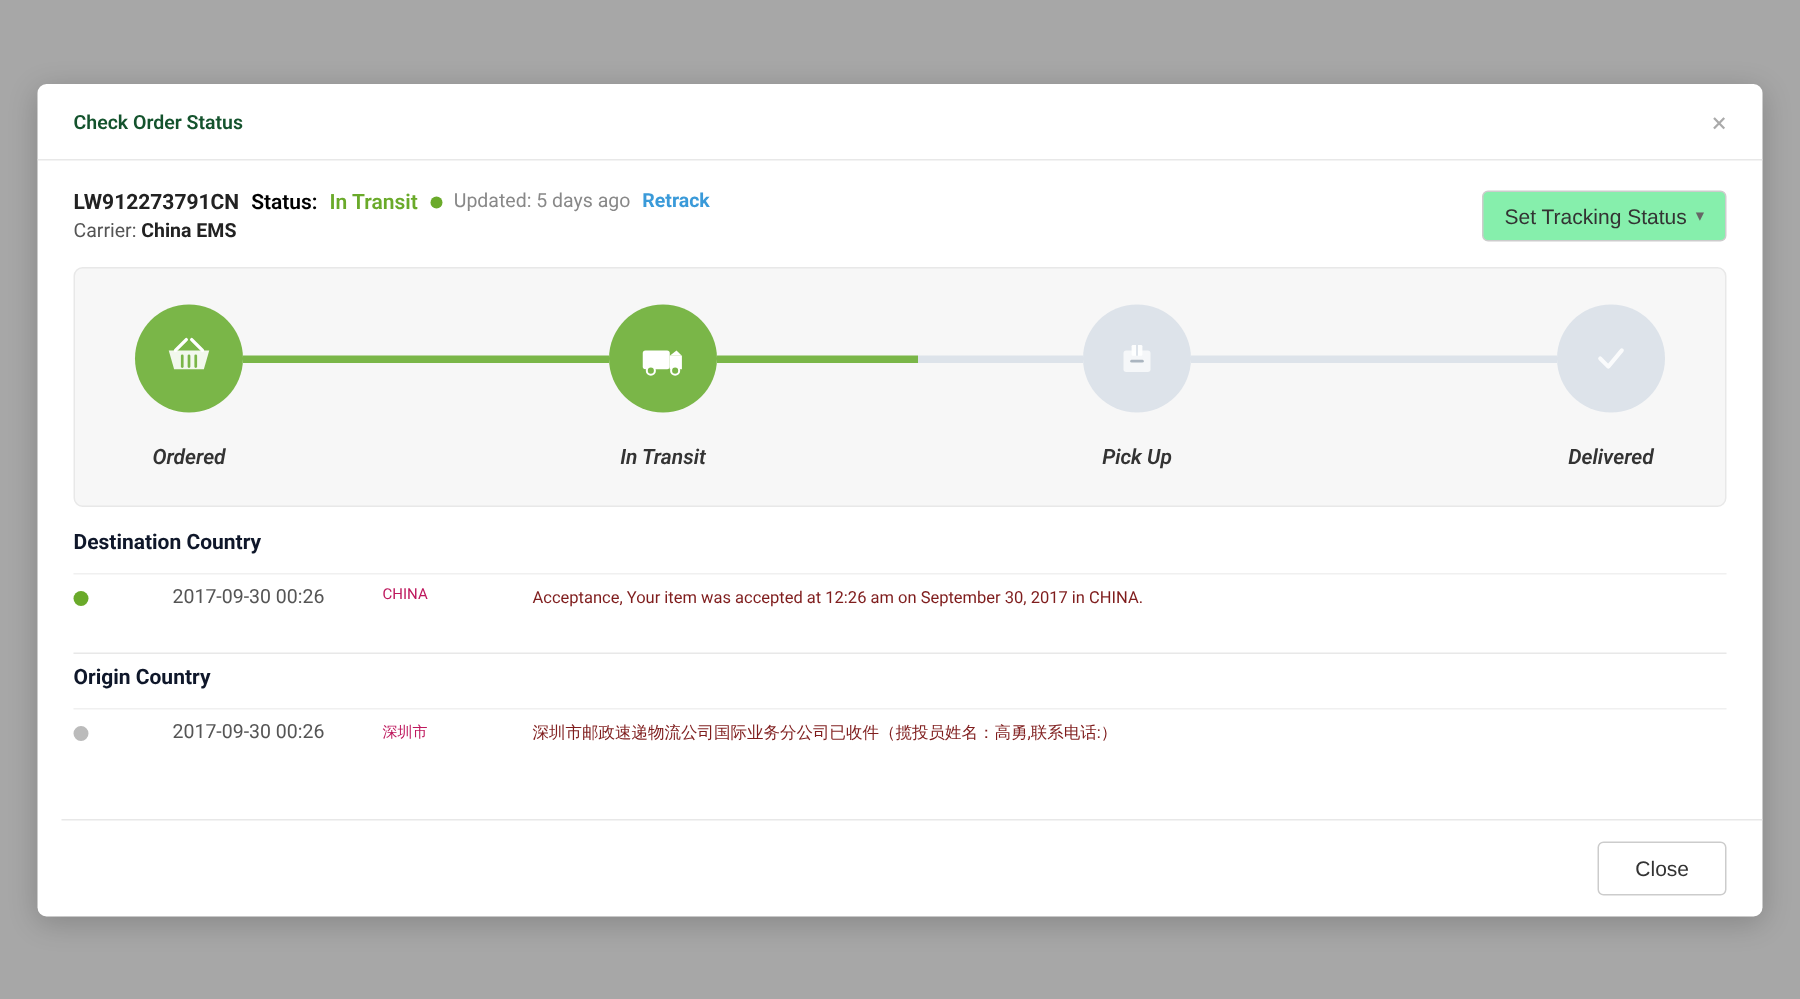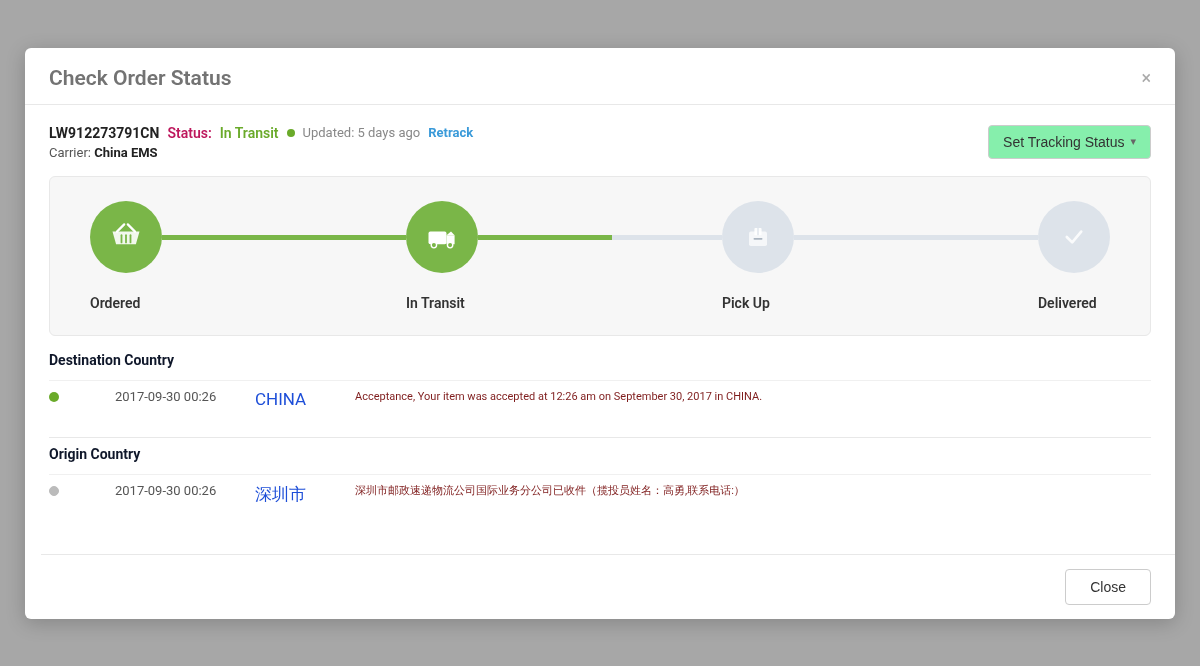--- a/index.html
+++ b/index.html
@@ -30,23 +30,23 @@
       overflow: hidden;
     }
     .modal-header {
       display: flex;
       justify-content: space-between;
       align-items: center;
       padding: 18px 24px 14px;
       border-bottom: 1px solid #e8e8e8;
     }
     .modal-title {
-      font-size: 21px;
+      font-size: 13px;
       font-weight: 600;
-      color: #737373;
+      color: #14532d;
     }
     .close-icon {
       cursor: pointer;
       color: #aaa;
       font-size: 18px;
       line-height: 1;
     }
     .modal-body {
       padding: 20px 24px;
       flex: 1;
@@ -72,21 +72,21 @@
       color: #333;
     }
     .tracking-id {
       font-weight: 700;
       font-size: 14px;
       color: #222;
     }
     .status-label {
       font-weight: 600;
       font-size: 14px;
-      color: #be185d;
+      color: #000000;
     }
     .status-value {
       color: #6aaa2a;
       font-weight: 600;
       font-size: 14px;
     }
     .status-dot {
       width: 8px;
       height: 8px;
       border-radius: 50%;
@@ -137,23 +137,25 @@
       padding: 24px 40px;
       margin: 16px 0;
       display: flex;
       justify-content: space-between;
       align-items: flex-start;
       position: relative;
     }
     .step-wrapper {
       display: flex;
       flex-direction: column;
+      align-items: center;
       gap: 22px;
       position: relative;
       z-index: 1;
+      font-style: italic;
     }
     .step-circle {
       width: 72px;
       height: 72px;
       border-radius: 50%;
       display: flex;
       align-items: center;
       justify-content: center;
     }
     .step-circle.active {
@@ -215,22 +217,22 @@
     .row-dot.green { background: #6aaa2a; }
     .row-dot.gray { background: #bbb; border: 1px solid #bbb; }
     .row-date {
       min-width: 140px;
       color: #555;
       font-size: 13px;
       margin-left: 44px;
     }
     .row-location {
       min-width: 100px;
-      color: #1d4ed8;
-      font-size: 17px;
+      color: #be185d;
+      font-size: 10px;
       font-weight: 400;
     }
     .row-description {
       flex: 1;
       color: #7f1d1d;
       font-size: 11px;
       line-height: 1.5;
     }
     .divider {
       border: none;

